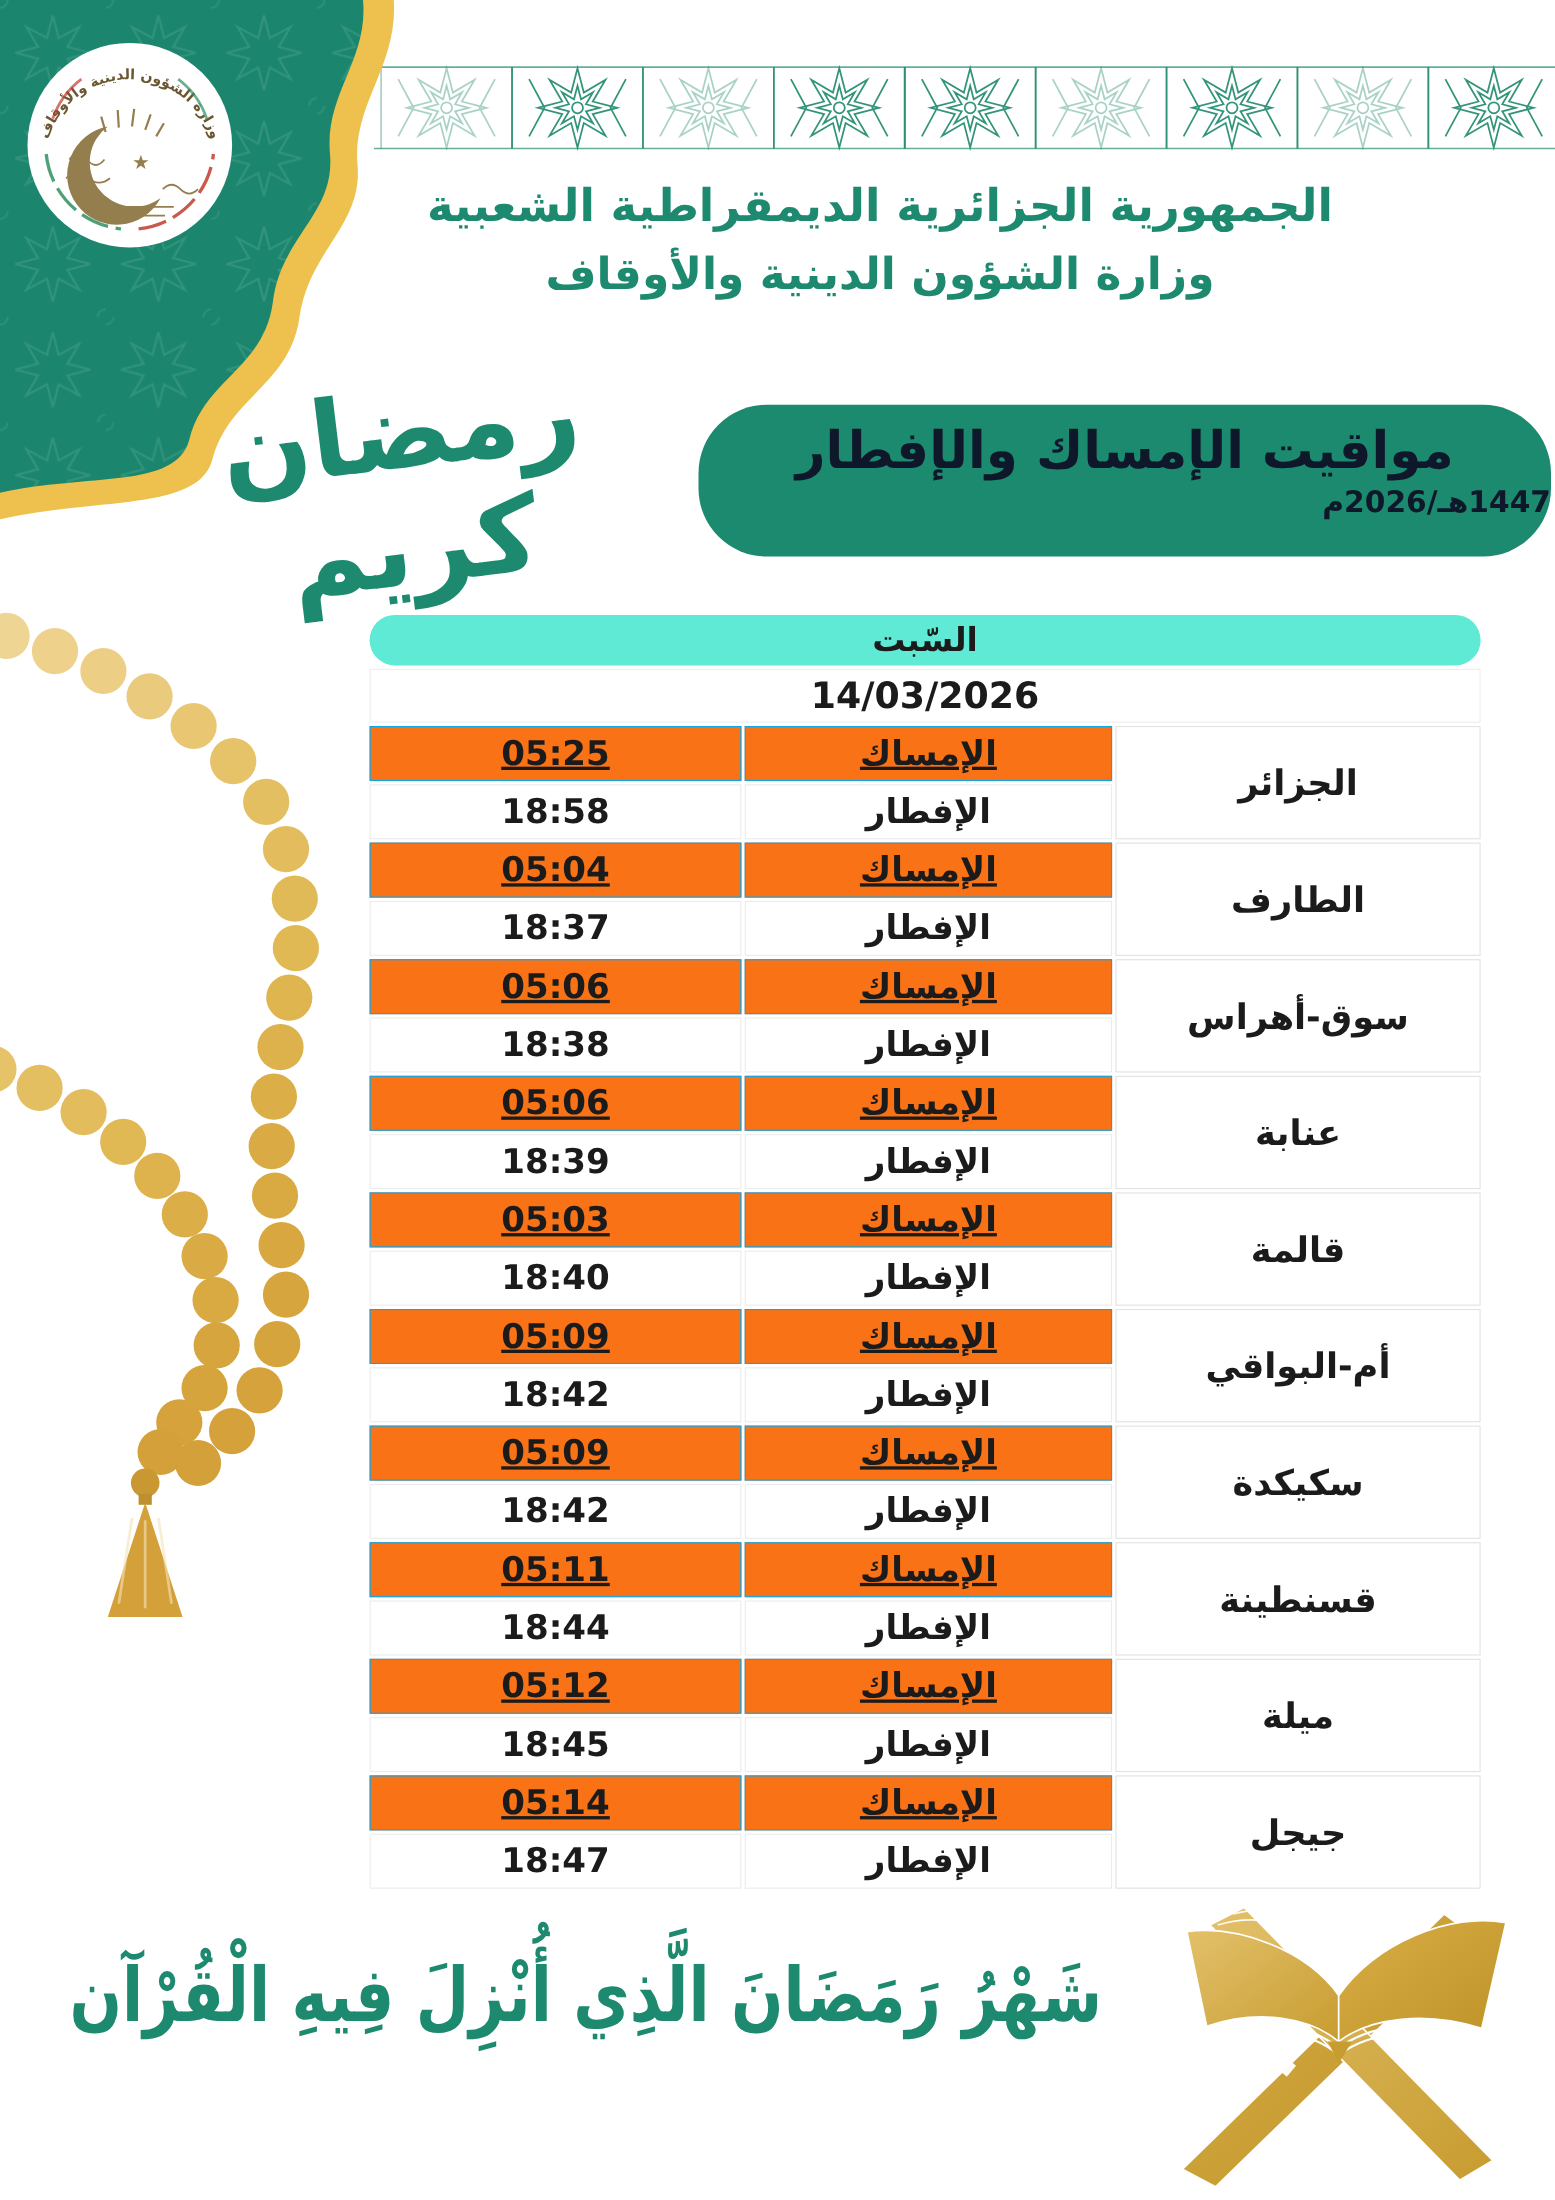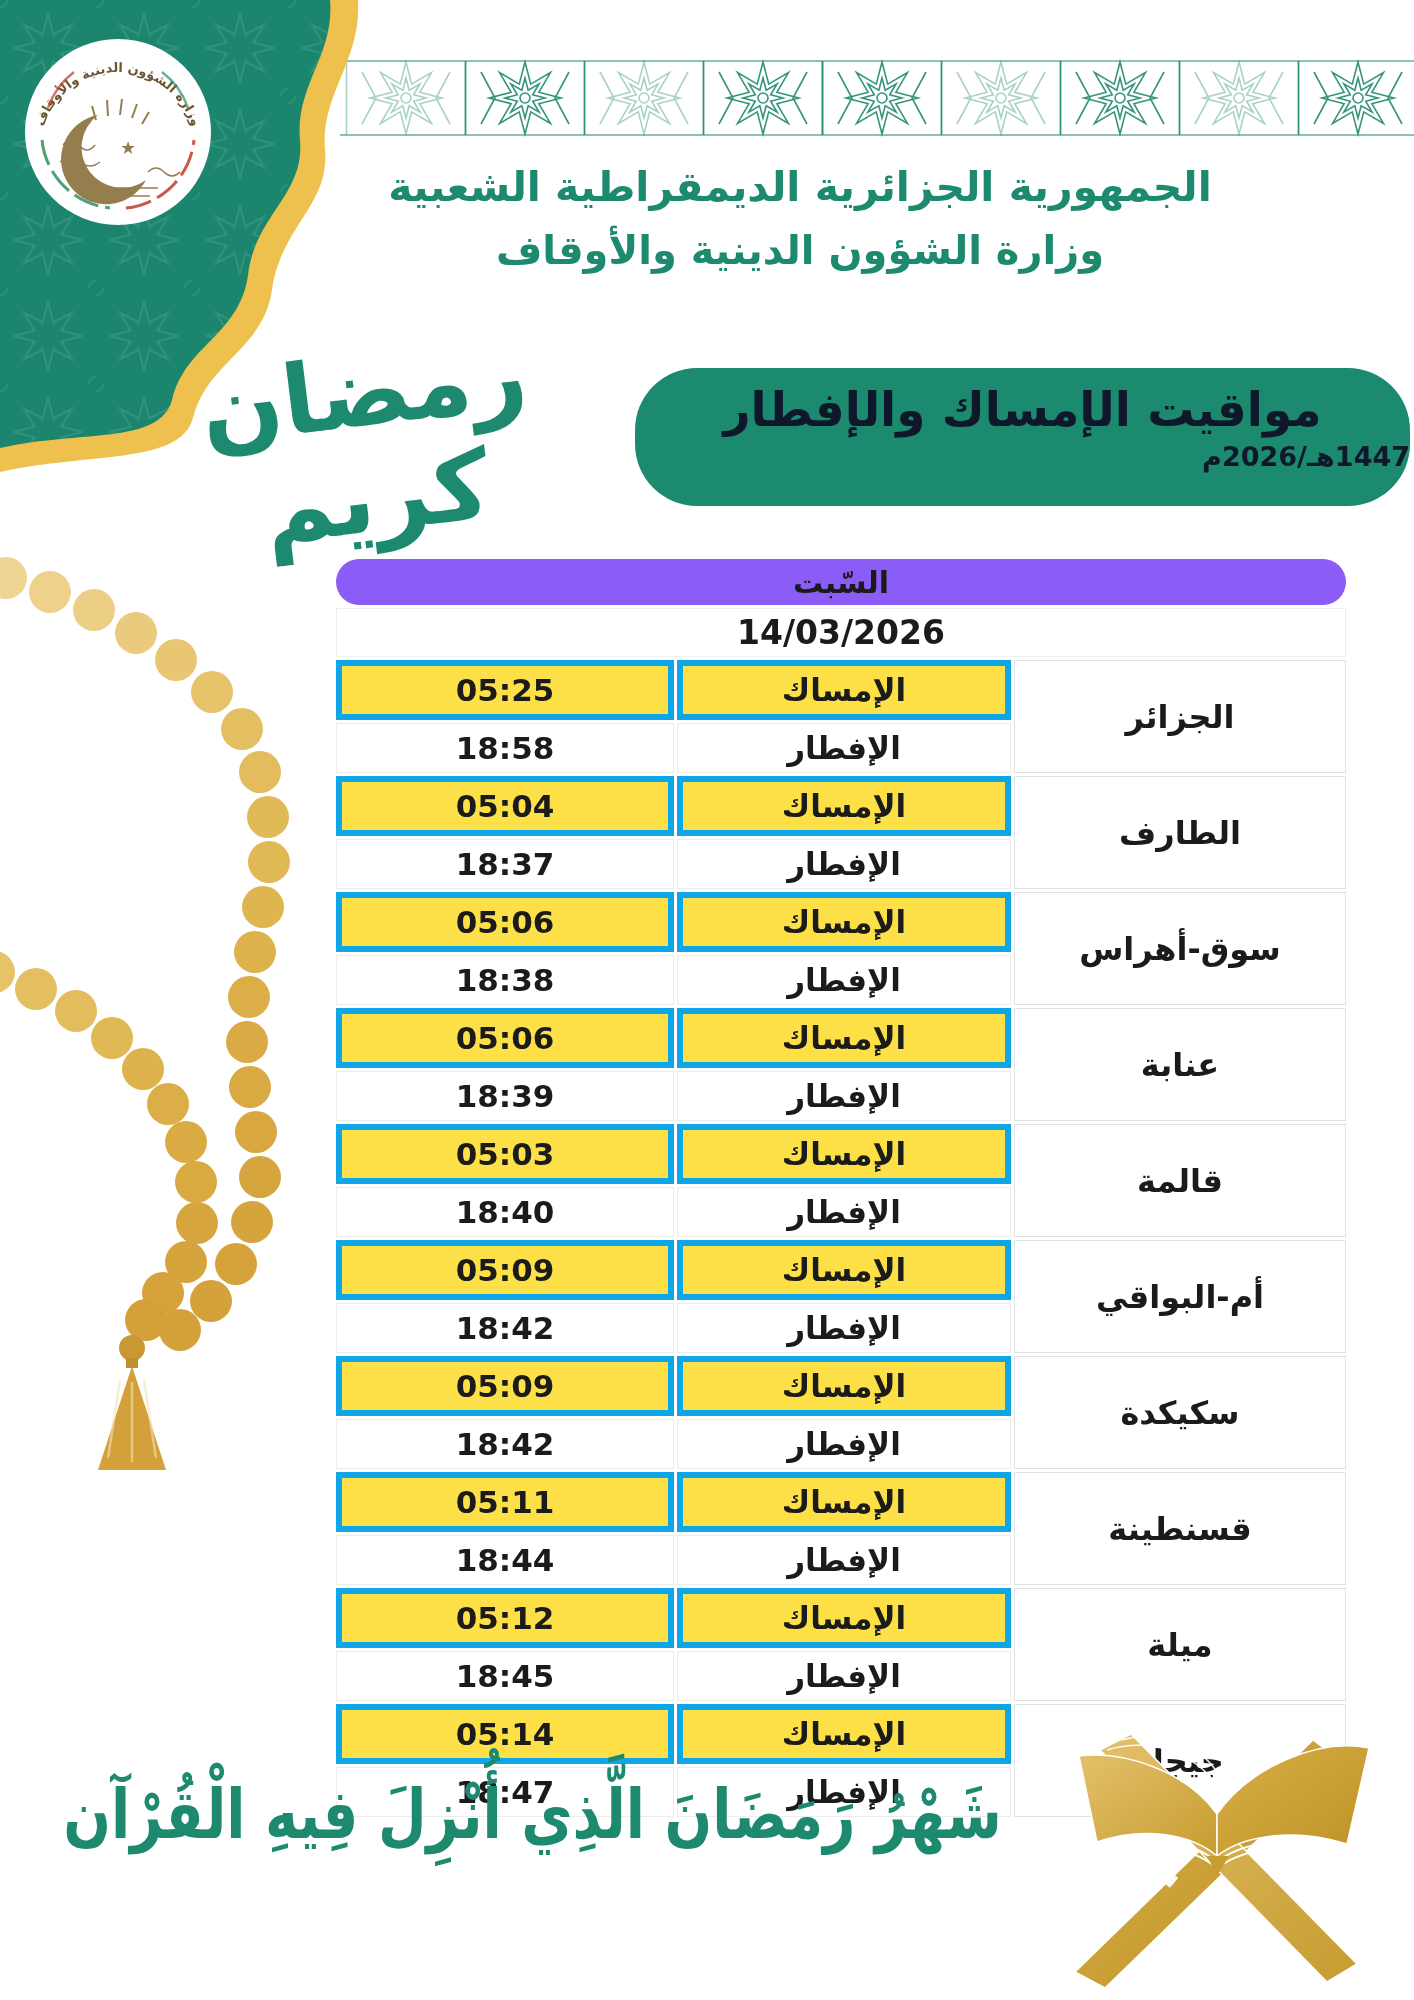--- a/index.html
+++ b/index.html
@@ -19,23 +19,23 @@
 
   .ramadan{position:absolute;left:85px;top:340px;width:570px;text-align:center;direction:rtl;
            font-size:96px;font-weight:700;color:#1d8a70;transform:rotate(-7deg);line-height:1.1;
            letter-spacing:-2px;}
 
   
   .times-wrap{position:absolute;left:333px;top:556px;width:1016px;}
   table.times{border-collapse:separate;border-spacing:3px;width:1016px;direction:rtl;
               font-family:"DejaVu Sans",sans-serif;}
   table.times td{text-align:center;vertical-align:middle;color:#1b1b1b;font-weight:700;padding:0 6px;}
-  td.day-cell{background:#8b5cf6;height:46px;font-size:30px;border-radius:23px;}
+  td.day-cell{background:#5eead4;height:46px;font-size:30px;border-radius:23px;}
   td.date-cell{background:#ffffff;height:47px;font-size:33px;border:1px solid #eeeeee;margin-top:28px;}
-  td.cream{background:#fde047;border:6px solid #0ea5e9;}
+  td.cream{background:#f97316;border:1px solid #0ea5e9;text-decoration:underline;}
   td.white{background:#ffffff;border:1px solid #ececec;}
   td.t-time{height:48px;font-size:31px;}
   td.t-lbl{height:48px;font-size:31px;}
   td.t-city{background:#ffffff;border:1px solid #e2e2e2;font-size:32px;}
 
   
   .verse{position:absolute;left:45px;top:1782px;width:975px;text-align:center;direction:rtl;
          font-size:56px;font-weight:700;color:#1d8a70;transform:scaleY(1.22);letter-spacing:-1px;}
 
   .abs{position:absolute;}

